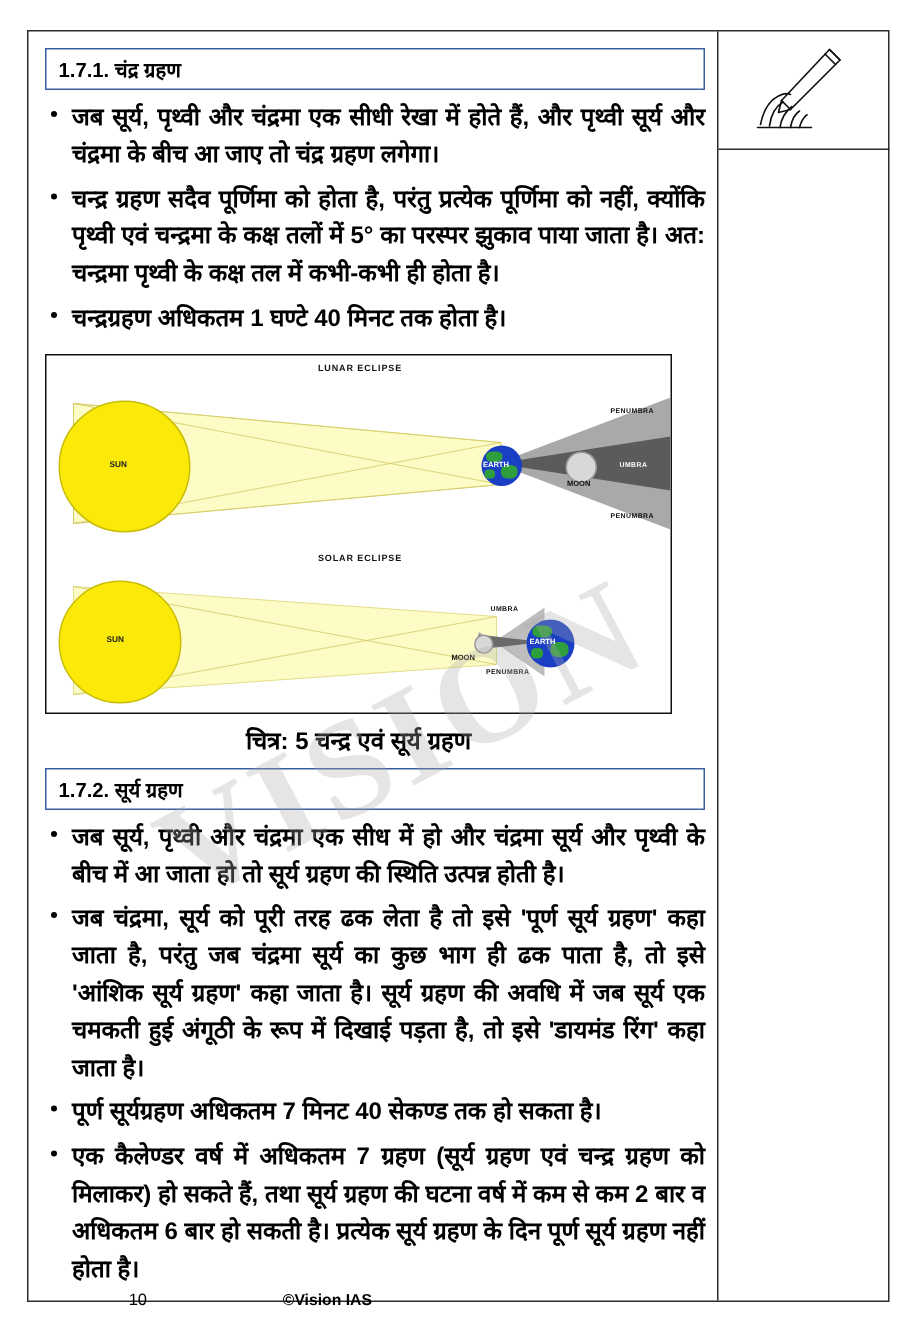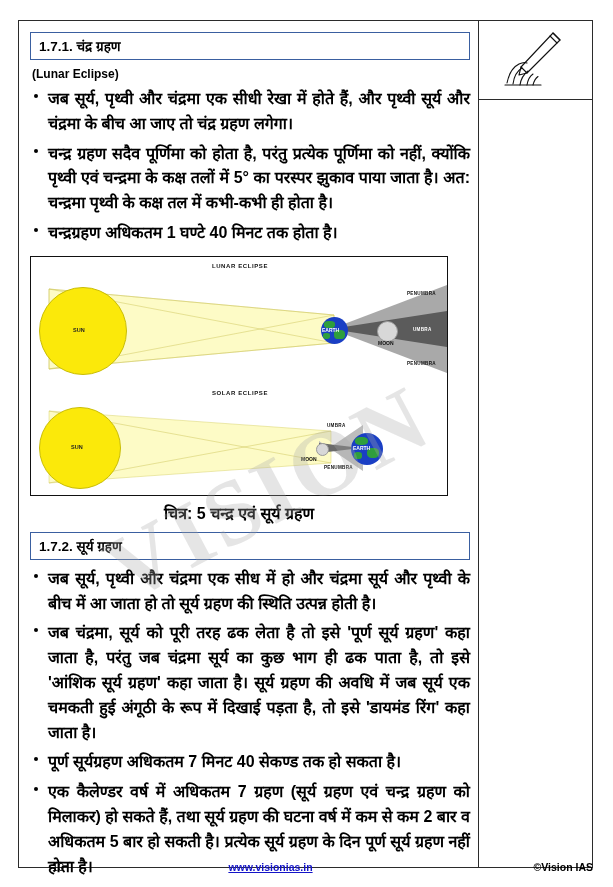--- a/index.html
+++ b/index.html
@@ -176,21 +176,21 @@
   }
   
   .footer{
     position:absolute;
     left:18px;bottom:14px;
     width:575px;
     display:flex;
     align-items:center;
     font-size:11px;
   }
-  .footer .pg{width:80px;text-align:center;padding-left:0px;}
+  .footer .pg{width:80px;text-align:right;padding-left:0px;}
   .footer .site{flex:1;text-align:center;}
   .footer .site a{color:#1414c8;text-decoration:underline;font-weight:bold;font-size:10.5px;}
   .footer .cr{width:150px;text-align:right;font-weight:bold;font-size:10.5px;}
 </style>
 </head>
 <body>
 
 <div class="page">
 
   <div class="page-border"></div>
@@ -212,21 +212,20 @@
           <path d="M36 54 C37 50 39 47 41 45.5"></path>
           <path d="M8 54 L44 54"></path>
         </g>
       </svg>
     </div>
   </div>
 
   <div class="content">
 
     <div class="section-head">1.7.1. चंद्र ग्रहण</div>
-    <div class="subhead">(Lunar Eclipse)</div>
 
     <ul class="bullets">
       <li>जब सूर्य, पृथ्वी और चंद्रमा एक सीधी रेखा में होते हैं, और पृथ्वी सूर्य और चंद्रमा के बीच आ जाए तो चंद्र ग्रहण लगेगा।</li>
       <li>चन्द्र ग्रहण सदैव पूर्णिमा को होता है, परंतु प्रत्येक पूर्णिमा को नहीं, क्योंकि पृथ्वी एवं चन्द्रमा के कक्ष तलों में 5° का परस्पर झुकाव पाया जाता है। अत: चन्द्रमा पृथ्वी के कक्ष तल में कभी-कभी ही होता है।</li>
       <li>चन्द्रग्रहण अधिकतम 1 घण्टे 40 मिनट तक होता है।</li>
     </ul>
 
     <div class="fig-wrap">
 
       <div class="fig-title" style="left:0;top:6px;width:418px;">LUNAR ECLIPSE</div>
@@ -290,26 +289,25 @@
     </div>
 
     <div class="fig-caption">चित्र: 5  चन्द्र एवं सूर्य ग्रहण</div>
 
     <div class="section-head">1.7.2. सूर्य ग्रहण</div>
 
     <ul class="bullets">
       <li>जब सूर्य, पृथ्वी और चंद्रमा एक सीध में हो और चंद्रमा सूर्य और पृथ्वी के बीच में आ जाता हो तो सूर्य ग्रहण की स्थिति उत्पन्न होती है।</li>
       <li>जब चंद्रमा, सूर्य को पूरी तरह ढक लेता है तो इसे 'पूर्ण सूर्य ग्रहण' कहा जाता है, परंतु जब चंद्रमा सूर्य का कुछ भाग ही ढक पाता है, तो इसे 'आंशिक सूर्य ग्रहण' कहा जाता है। सूर्य ग्रहण की अवधि में जब सूर्य एक चमकती हुई अंगूठी के रूप में दिखाई पड़ता है, तो इसे 'डायमंड रिंग' कहा जाता है।</li>
       <li>पूर्ण सूर्यग्रहण अधिकतम 7 मिनट 40 सेकण्ड तक हो सकता है।</li>
-      <li>एक कैलेण्डर वर्ष में अधिकतम 7 ग्रहण (सूर्य ग्रहण एवं चन्द्र ग्रहण को मिलाकर) हो सकते हैं, तथा सूर्य ग्रहण की घटना वर्ष में कम से कम 2 बार व अधिकतम 5 बार हो सकती है। प्रत्येक सूर्य ग्रहण के दिन पूर्ण सूर्य ग्रहण नहीं होता है।</li>
+      <li>एक कैलेण्डर वर्ष में अधिकतम 7 ग्रहण (सूर्य ग्रहण एवं चन्द्र ग्रहण को मिलाकर) हो सकते हैं, तथा सूर्य ग्रहण की घटना वर्ष में कम से कम 2 बार व अधिकतम 6 बार हो सकती है। प्रत्येक सूर्य ग्रहण के दिन पूर्ण सूर्य ग्रहण नहीं होता है।</li>
     </ul>
 
   </div>
 
   <div class="watermark">VISION</div>
 
   <div class="footer">
     <div class="pg">10</div>
-    <div class="site"><a href="#">www.visionias.in</a></div>
     <div class="cr">©Vision IAS</div>
   </div>
 
 </div>
 
 </body></html>

